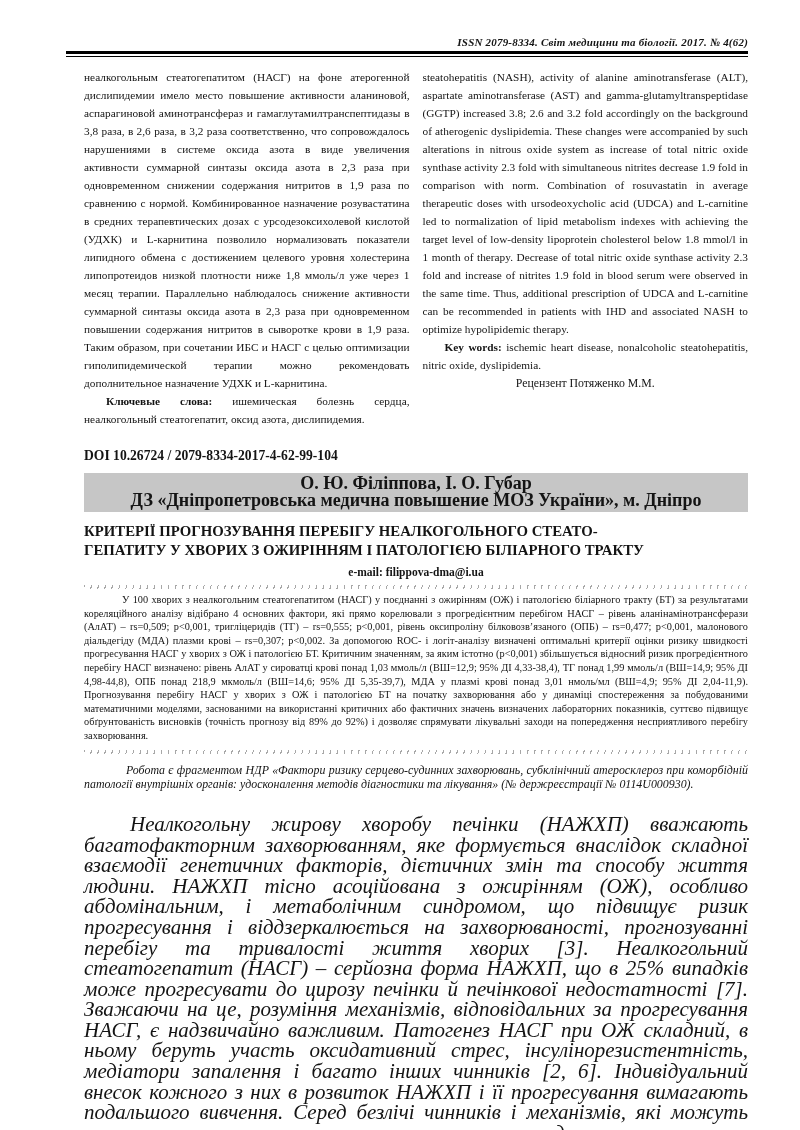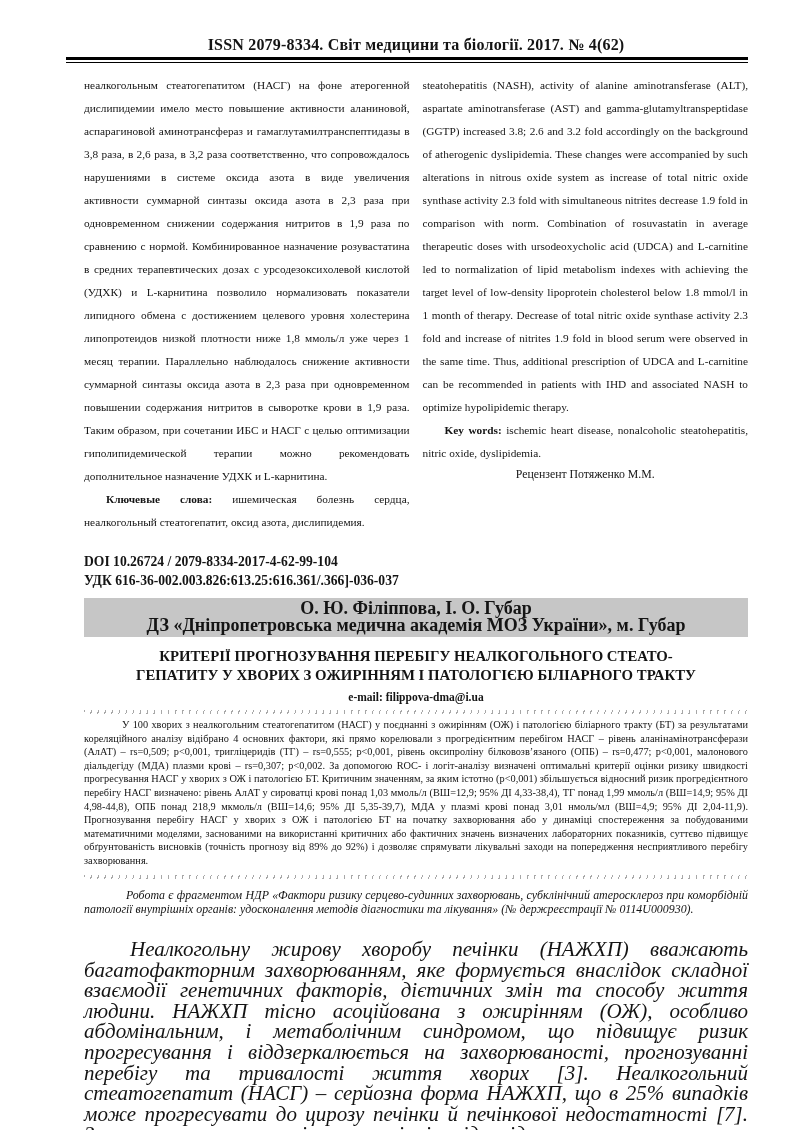--- a/index.html
+++ b/index.html
@@ -2,35 +2,35 @@
 <html><head>
 <meta charset="utf-8">
 <style>
   html,body { margin:0; padding:0; background:#e8e8e8; }
   .page {
     width:800px; height:1130px; background:#ffffff; margin:0 auto;
     box-sizing:border-box; padding:36px 52px 0 84px; position:relative;
     font-family:"Liberation Serif","DejaVu Serif",serif; color:#141414;
     overflow:hidden;
   }
-  .issn { font-weight:bold; font-size:16px; text-align:center; letter-spacing:.2px; }
+  .issn { font-style:italic; font-weight:bold; font-size:11px; text-align:right; letter-spacing:.2px; }
   .header-rule { border-top:3px solid #000; border-bottom:1px solid #000; height:2px; margin-top:3px; margin-left:-18px; }
 
   .resume-columns { display:flex; gap:13px; margin-top:11px; }
   .col { flex:1; min-width:0; }
-  .body-sm { font-size:11.3px; line-height:23px; text-align:justify; margin:0; }
+  .body-sm { font-size:11.3px; line-height:18px; text-align:justify; margin:0; }
   .kw-indent { text-indent:22px; }
   .sm-right { text-align:center; font-size:11.8px; margin:2px 0 0; }
 
   .doi-line { font-weight:bold; font-size:13.6px; margin-top:20px; }
   .udk-line { font-weight:bold; font-size:13.6px; margin-top:3px; }
 
   .authors-box { background:#c6c6c6; text-align:center; font-weight:bold; font-size:18px; line-height:17px; margin-top:9px; padding:2px 4px 3px; }
 
-  .article-title { font-size:14.8px; font-weight:bold; text-align:center; margin:10px 0 0; line-height:18.5px; }
+  .article-title { font-size:14.8px; font-weight:bold; text-align:left; margin:10px 0 0; line-height:18.5px; }
   .email-line { text-align:center; font-weight:bold; font-size:11.5px; margin-top:7px; }
 
   .sep { height:4px; margin-top:7px; background:repeating-linear-gradient(105deg, #8a8a8a 0 1.1px, transparent 1.1px 6.8px); opacity:.75; }
 
   .abstract-body { font-size:10.3px; line-height:13.6px; text-align:justify; text-indent:38px; margin:4px 0 0; }
   .abstract-kw { font-size:10.6px; line-height:13.6px; text-align:justify; text-indent:38px; margin:1px 0 0; }
 
   .ndr-note { font-style:italic; font-size:11.9px; line-height:14.7px; text-align:justify; text-indent:42px; margin:9px 0 0; }
 
   .main-text { font-size:21px; line-height:20.6px; text-align:justify; text-align-last:justify; text-indent:46px; margin:22px 0 0;font-style:italic; }
@@ -54,25 +54,24 @@
       <p class="body-sm kw-indent"><b class="lead">Ключевые слова:</b> <span>ишемическая болезнь сердца, неалкогольный стеатогепатит, оксид азота, дислипидемия.</span></p>
     </div>
     <div class="col">
       <p class="body-sm">steatohepatitis (NASH), activity of alanine aminotransferase (ALT), aspartate aminotransferase (AST) and gamma-glutamyltranspeptidase (GGTP) increased 3.8; 2.6 and 3.2 fold accordingly on the background of atherogenic dyslipidemia. These changes were accompanied by such alterations in nitrous oxide system as increase of total nitric oxide synthase activity 2.3 fold with simultaneous nitrites decrease 1.9 fold in comparison with norm. Combination of rosuvastatin in average therapeutic doses with ursodeoxycholic acid (UDCA) and L-carnitine led to normalization of lipid metabolism indexes with achieving the target level of low-density lipoprotein cholesterol below 1.8 mmol/l in 1 month of therapy. Decrease of total nitric oxide synthase activity 2.3 fold and increase of nitrites 1.9 fold in blood serum were observed in the same time. Thus, additional prescription of UDCA and L-carnitine can be recommended in patients with IHD and associated NASH to optimize hypolipidemic therapy.</p>
       <p class="body-sm kw-indent"><b class="lead">Key words:</b> <span>ischemic heart disease, nonalcoholic steatohepatitis, nitric oxide, dyslipidemia.</span></p>
       <p class="sm-right">Рецензент Потяженко М.М.</p>
     </div>
   </section>
 
   <div class="doi-line">DOI 10.26724 / 2079-8334-2017-4-62-99-104</div>
-  <div class="udk-line">УДК 616-36-002.003.826:613.25:616.361/.366]-036-037</div>
 
   <div class="authors-box">
     <div>О. Ю. Філіппова, І. О. Губар</div>
-    <div>ДЗ «Дніпропетровська медична академія МОЗ України», м. Губар</div>
+    <div>ДЗ «Дніпропетровська медична повышение МОЗ України», м. Дніпро</div>
   </div>
 
   <h1 class="article-title"><span>КРИТЕРІЇ ПРОГНОЗУВАННЯ ПЕРЕБІГУ НЕАЛКОГОЛЬНОГО СТЕАТО-</span><br><span>ГЕПАТИТУ У ХВОРИХ З ОЖИРІННЯМ І ПАТОЛОГІЄЮ БІЛІАРНОГО ТРАКТУ</span></h1>
 
   <div class="email-line">e-mail: filippova-dma@i.ua</div>
 
   <div class="sep"></div>
 
   <p class="abstract-body">У 100 хворих з неалкогольним стеатогепатитом (НАСГ) у поєднанні з ожирінням (ОЖ) і патологією біліарного тракту (БТ) за результатами кореляційного аналізу відібрано 4 основних фактори, які прямо корелювали з прогредієнтним перебігом НАСГ – рівень аланінамінотрансферази (АлАТ) – rs=0,509; р&lt;0,001, тригліцеридів (ТГ) – rs=0,555; р&lt;0,001,  рівень оксипроліну білковозв’язаного  (ОПБ) – rs=0,477; р&lt;0,001, малонового діальдегіду  (МДА) плазми крові – rs=0,307; р&lt;0,002. За допомогою ROC- і логіт-аналізу визначені оптимальні критерії оцінки ризику швидкості прогресування НАСГ у хворих з ОЖ і патологією БТ. Критичним значенням, за яким істотно (р&lt;0,001) збільшується відносний ризик прогредієнтного перебігу НАСГ визначено: рівень АлАТ у сироватці крові понад 1,03 ммоль/л (ВШ=12,9; 95% ДІ 4,33-38,4), ТГ понад 1,99 ммоль/л (ВШ=14,9; 95% ДІ 4,98-44,8), ОПБ понад 218,9 мкмоль/л (ВШ=14,6; 95% ДІ 5,35-39,7), МДА у плазмі крові понад 3,01 нмоль/мл (ВШ=4,9; 95% ДІ 2,04-11,9). Прогнозування перебігу НАСГ у хворих з ОЖ і патологією БТ на початку захворювання або у динаміці спостереження за побудованими математичними моделями, заснованими на використанні критичних або фактичних значень визначених лабораторних показників, суттєво підвищує обґрунтованість висновків (точність прогнозу від 89% до 92%) і дозволяє спрямувати лікувальні заходи на попередження несприятливого перебігу захворювання.</p>
 

